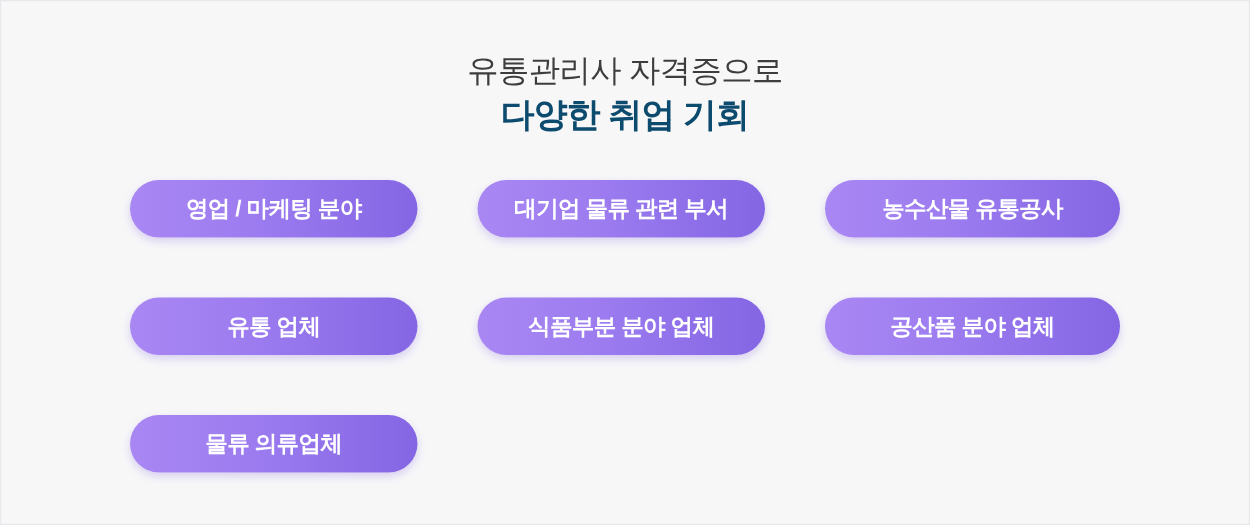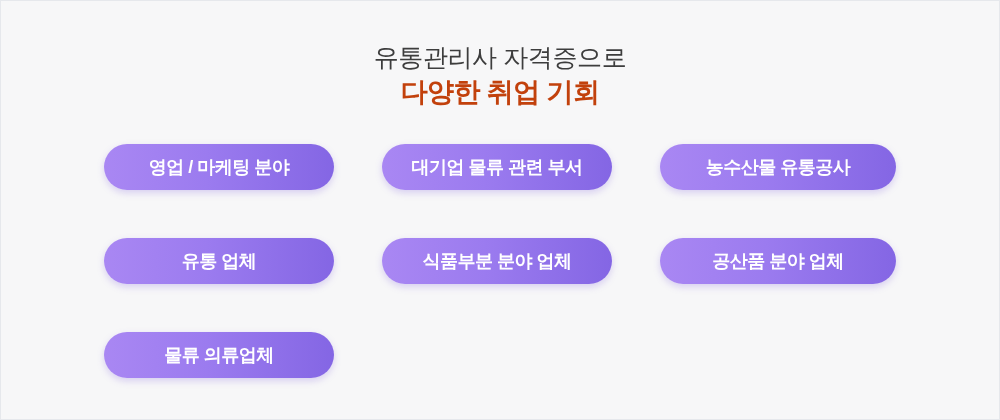--- a/index.html
+++ b/index.html
@@ -37,21 +37,21 @@
     font-size: 25px;
     font-weight: 400;
     color: #3d3d3d;
     letter-spacing: -0.4px;
   }
   .heading-line-2 {
     display: block;
     margin-top: 4px;
     font-size: 27px;
     font-weight: bold;
-    color: #c2410c;
+    color: #0c4a6e;
     letter-spacing: -0.6px;
   }
 
   
   .pill-grid {
     margin-top: 36px;
     display: grid;
     grid-template-columns: 230px 230px 236px;
     column-gap: 42px;
     row-gap: 18px;

